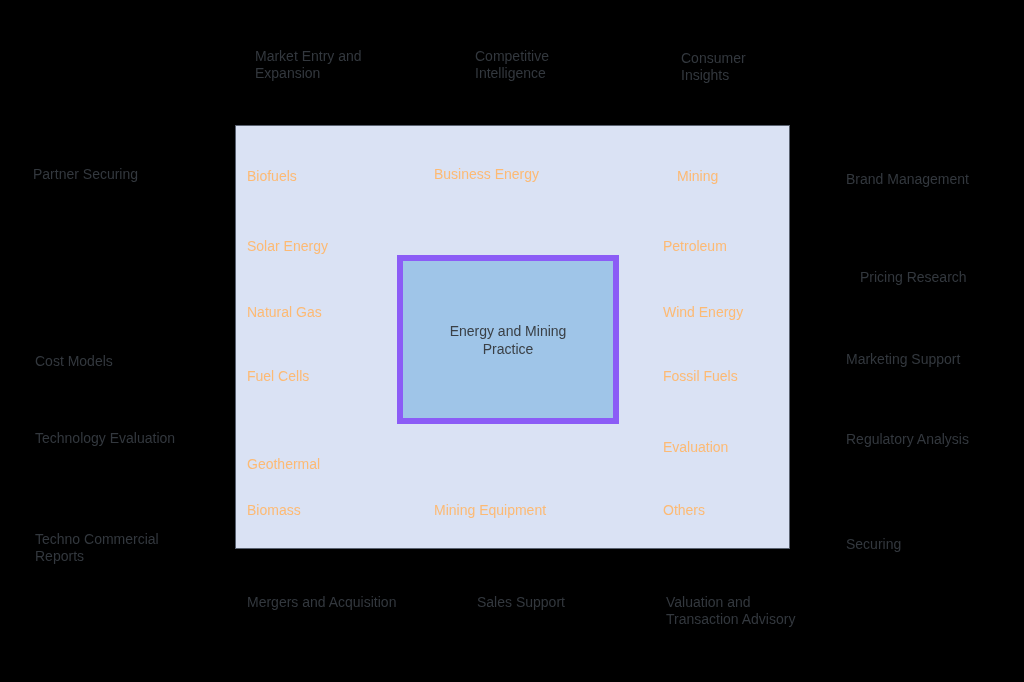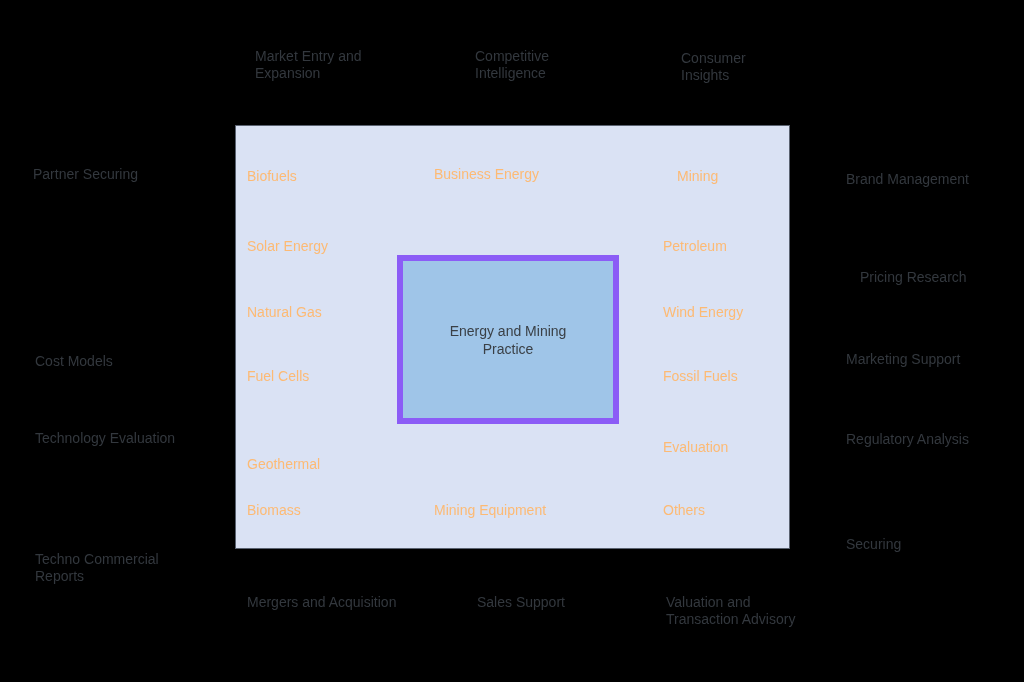--- a/index.html
+++ b/index.html
@@ -59,21 +59,21 @@
 
 <div class="canvas">
 
   <div class="out-label wrap" style="left:255px; top:48px; width:120px;">Market Entry and Expansion</div>
   <div class="out-label wrap" style="left:475px; top:48px; width:92px;">Competitive Intelligence</div>
   <div class="out-label wrap" style="left:681px; top:50px; width:78px;">Consumer Insights</div>
 
   <div class="out-label nowrap" style="left:33px; top:166px;">Partner Securing</div>
   <div class="out-label nowrap" style="left:35px; top:353px;">Cost Models</div>
   <div class="out-label nowrap" style="left:35px; top:430px;">Technology Evaluation</div>
-  <div class="out-label wrap" style="left:35px; top:531px; width:138px;margin-top:20px;">Techno Commercial Reports</div>
+  <div class="out-label wrap" style="left:35px; top:531px; width:138px;">Techno Commercial Reports</div>
 
   <div class="out-label nowrap" style="left:846px; top:171px;">Brand Management</div>
   <div class="out-label nowrap" style="left:860px; top:269px;text-align:center;">Pricing Research</div>
   <div class="out-label nowrap" style="left:846px; top:351px;">Marketing Support</div>
   <div class="out-label nowrap" style="left:846px; top:431px;">Regulatory Analysis</div>
   <div class="out-label nowrap" style="left:846px; top:536px;">Securing</div>
 
   <div class="out-label nowrap" style="left:247px; top:594px;">Mergers and Acquisition</div>
   <div class="out-label nowrap" style="left:477px; top:594px;">Sales Support</div>
   <div class="out-label wrap" style="left:666px; top:594px; width:145px;">Valuation and Transaction Advisory</div>

